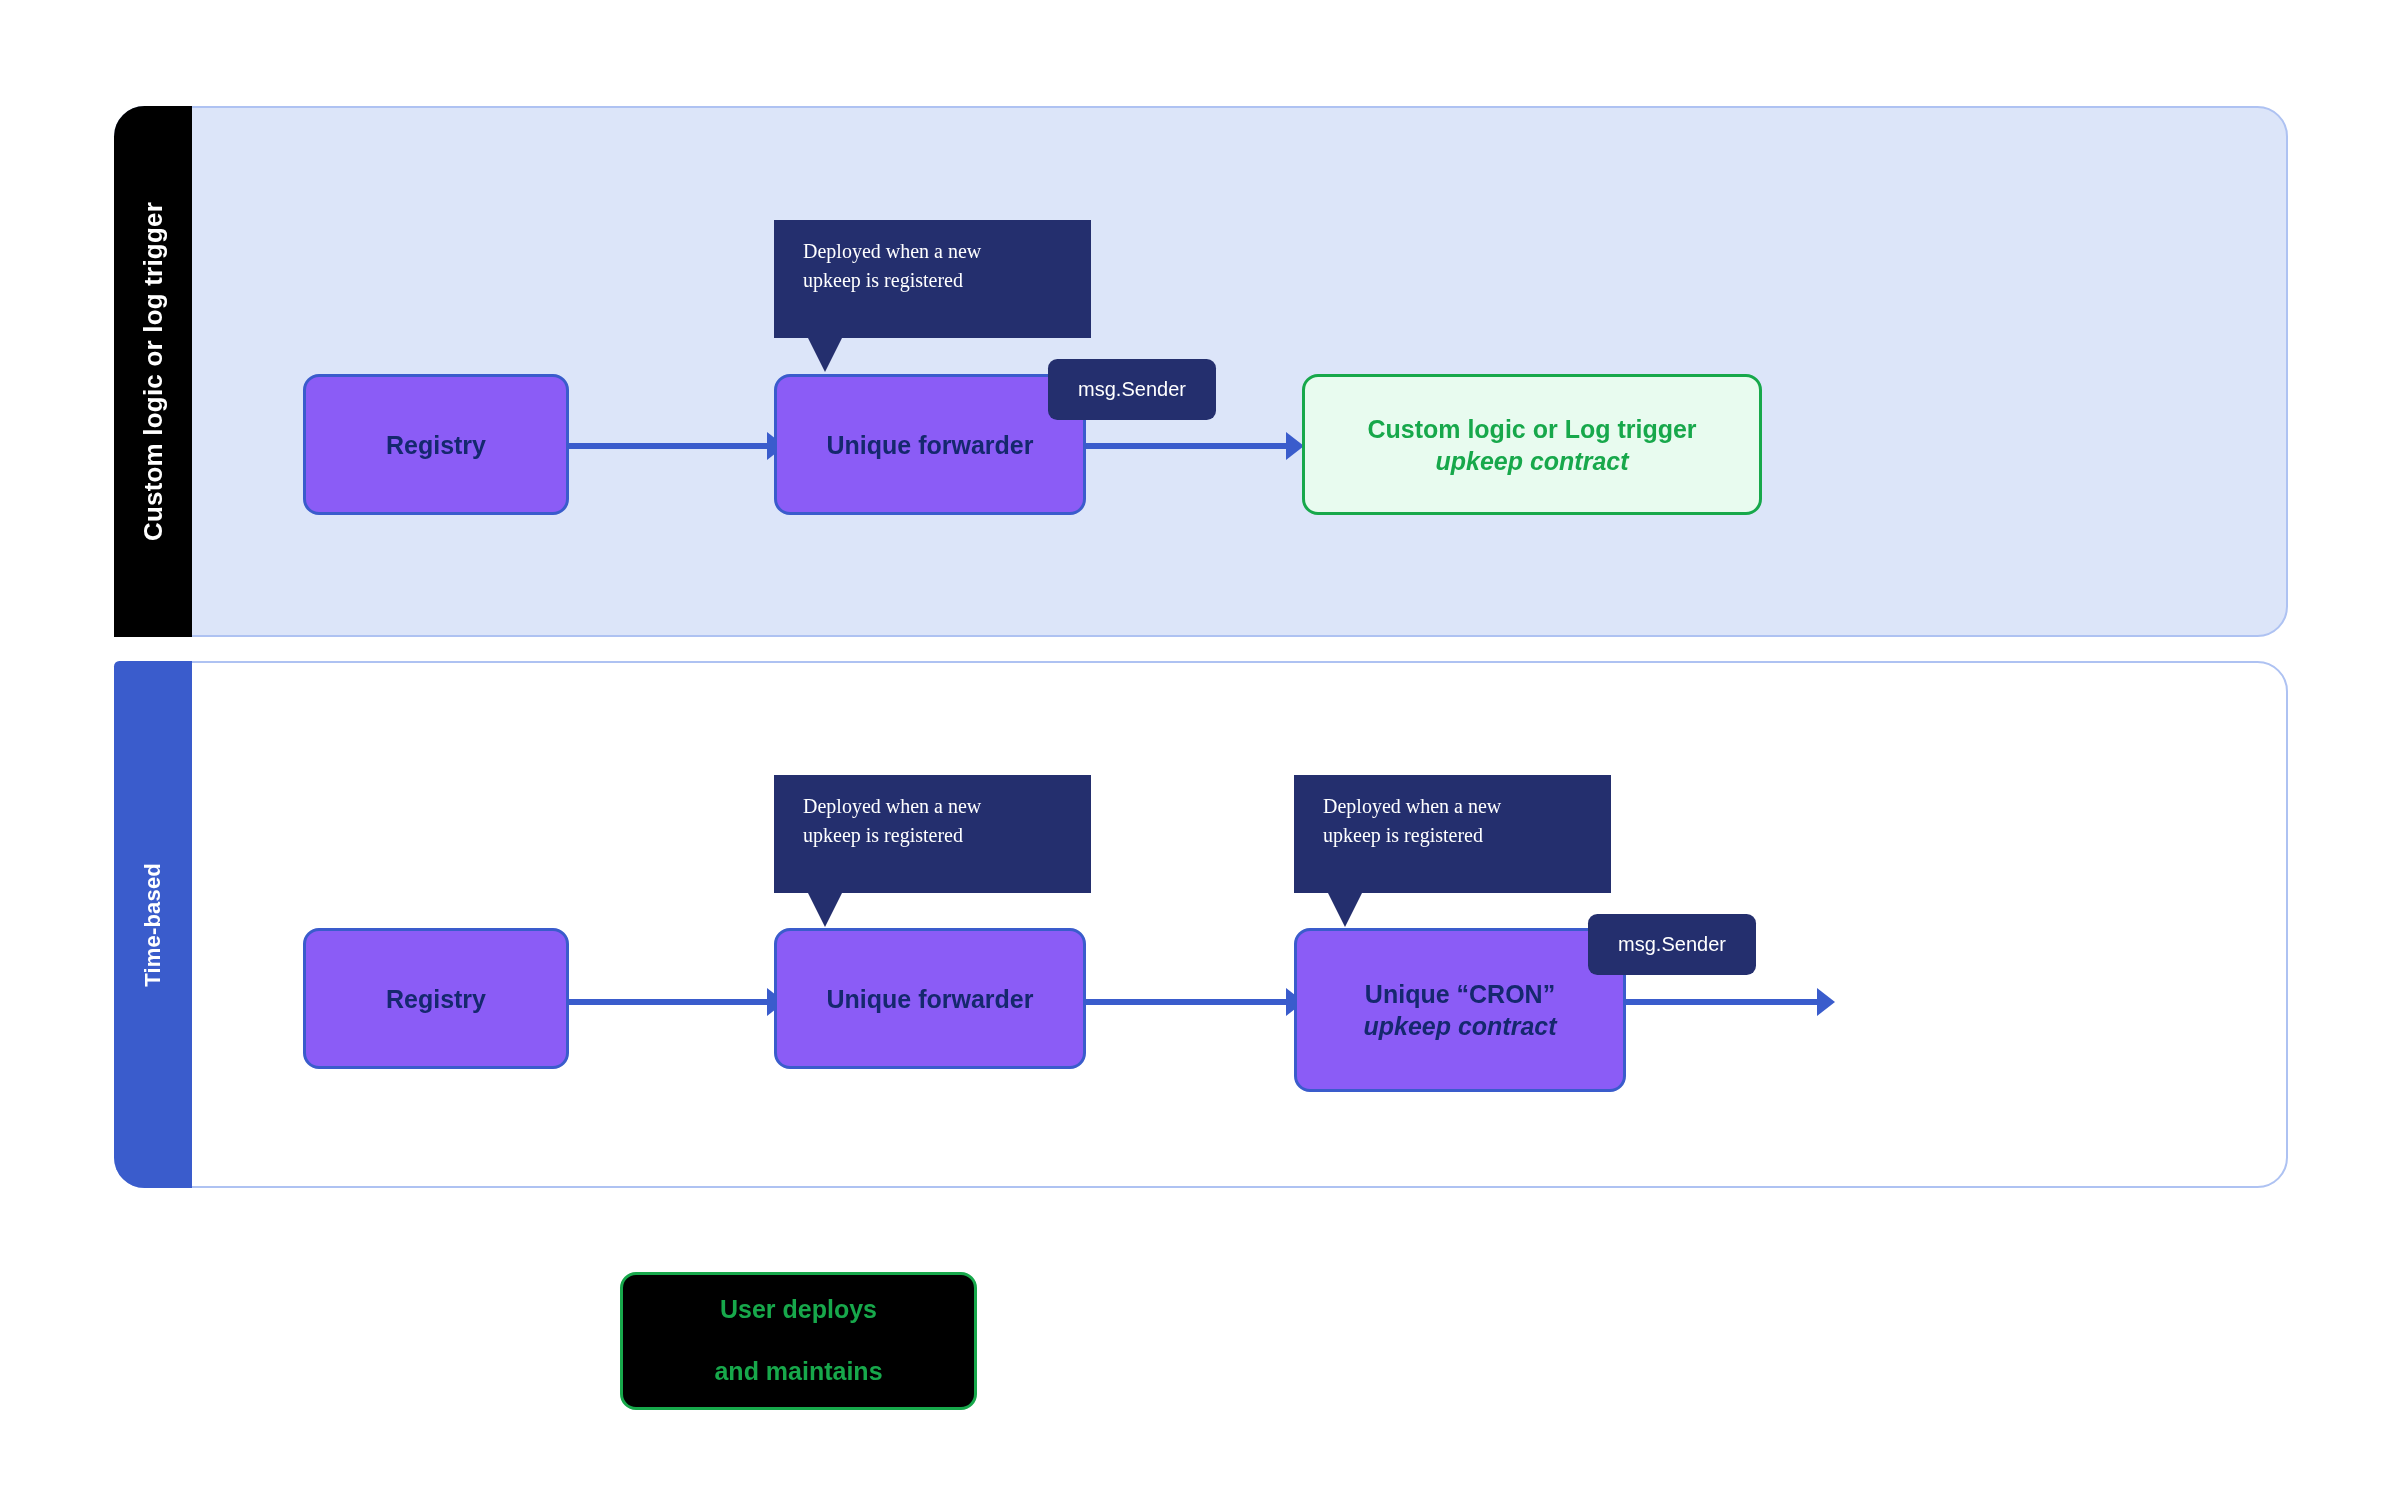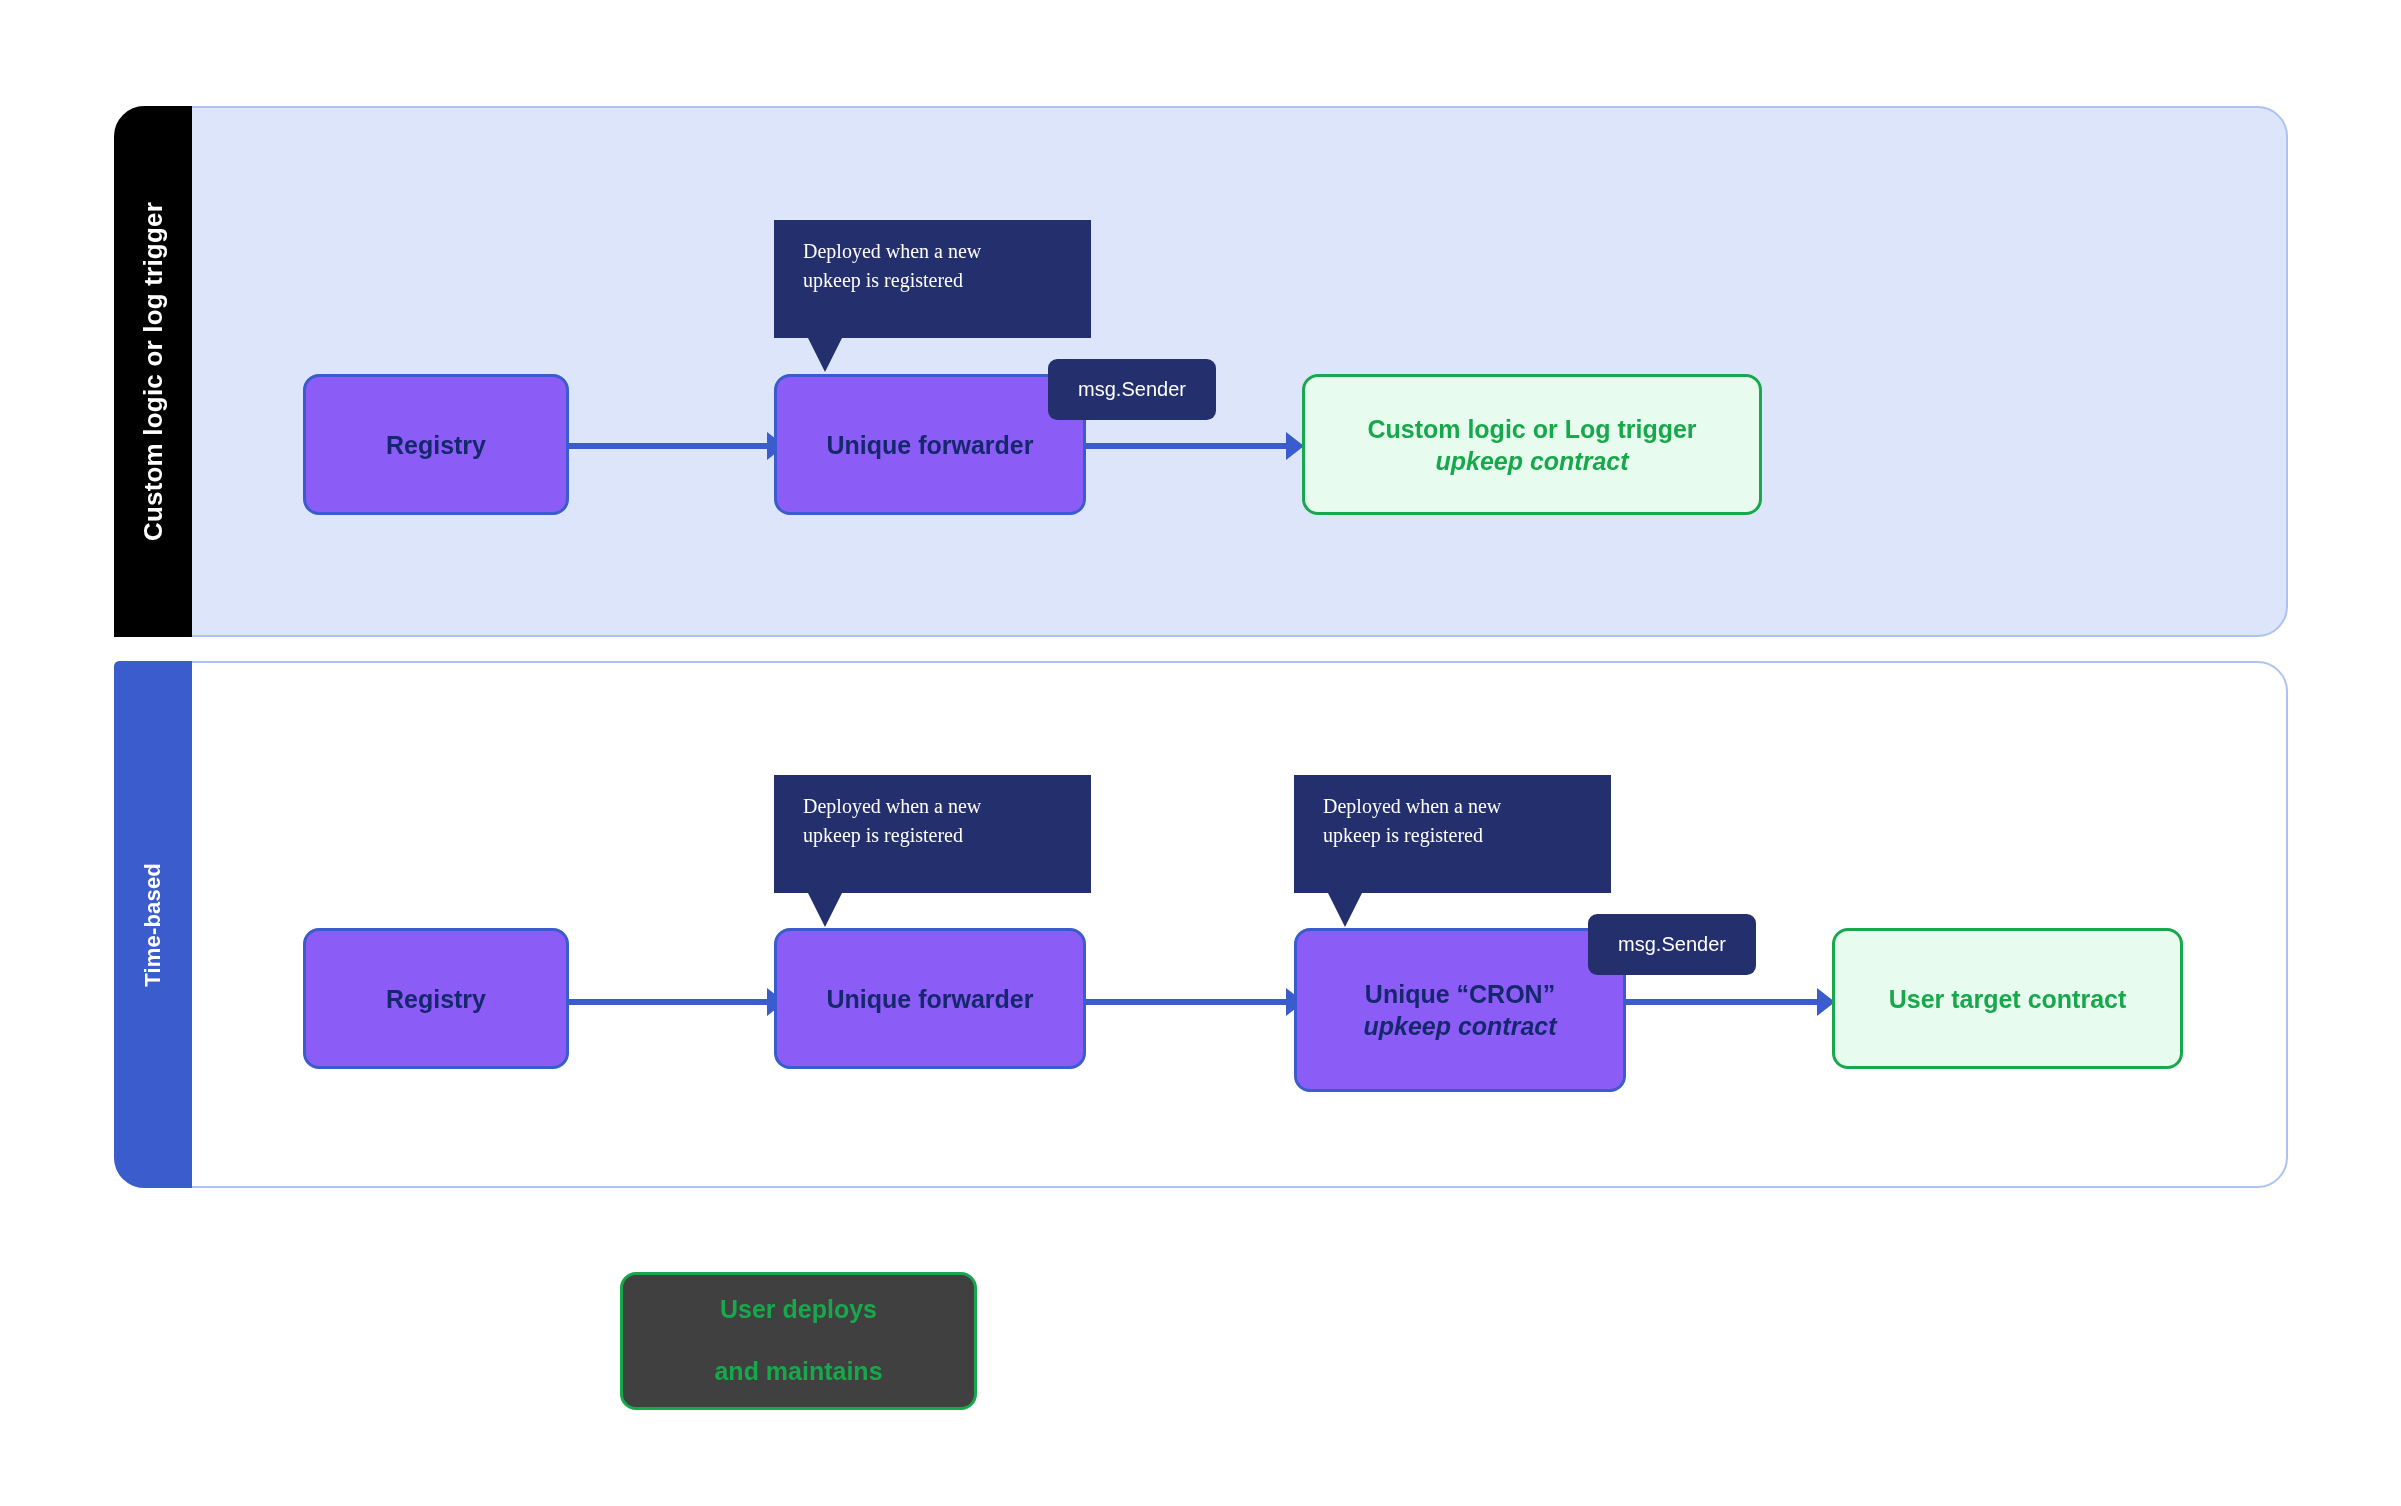--- a/index.html
+++ b/index.html
@@ -186,21 +186,21 @@
     line-height: 1.35;
     font-weight: bold;
     font-size: 25px;
   }
   .legend-blue {
     background: #ffffff;
     border: 3.3px solid #3a5ccc;
     color: #15286e;
   }
   .legend-green {
-    background: #404040;
+    background: #000000;
     border: 3.3px solid #17a84b;
     color: #17a84b;
     gap: 28px;
   }
 </style>
 </head>
 <body>
 
 <div id="stage">
 
@@ -247,23 +247,20 @@
 
   <div class="node node-blue" style="left:774px; top:928px; width:312px; height:141px;">
     <div class="line1">Unique forwarder</div>
   </div>
 
   <div class="node node-blue" style="left:1294px; top:928px; width:332px; height:164px;">
     <div class="line1">Unique “CRON”</div>
     <div class="line2">upkeep contract</div>
   </div>
 
-  <div class="node node-green" style="left:1832px; top:928px; width:351px; height:141px;">
-    <div class="line1">User target contract</div>
-  </div>
 
   <div class="callout" style="left:774px; top:775px; width:317px; height:118px;">Deployed when a new
 upkeep is registered</div>
 
   <div class="callout" style="left:1294px; top:775px; width:317px; height:118px;">Deployed when a new
 upkeep is registered</div>
 
   <div class="badge" style="left:1588px; top:914px; width:168px; height:61px;">msg.Sender</div>
 
 

